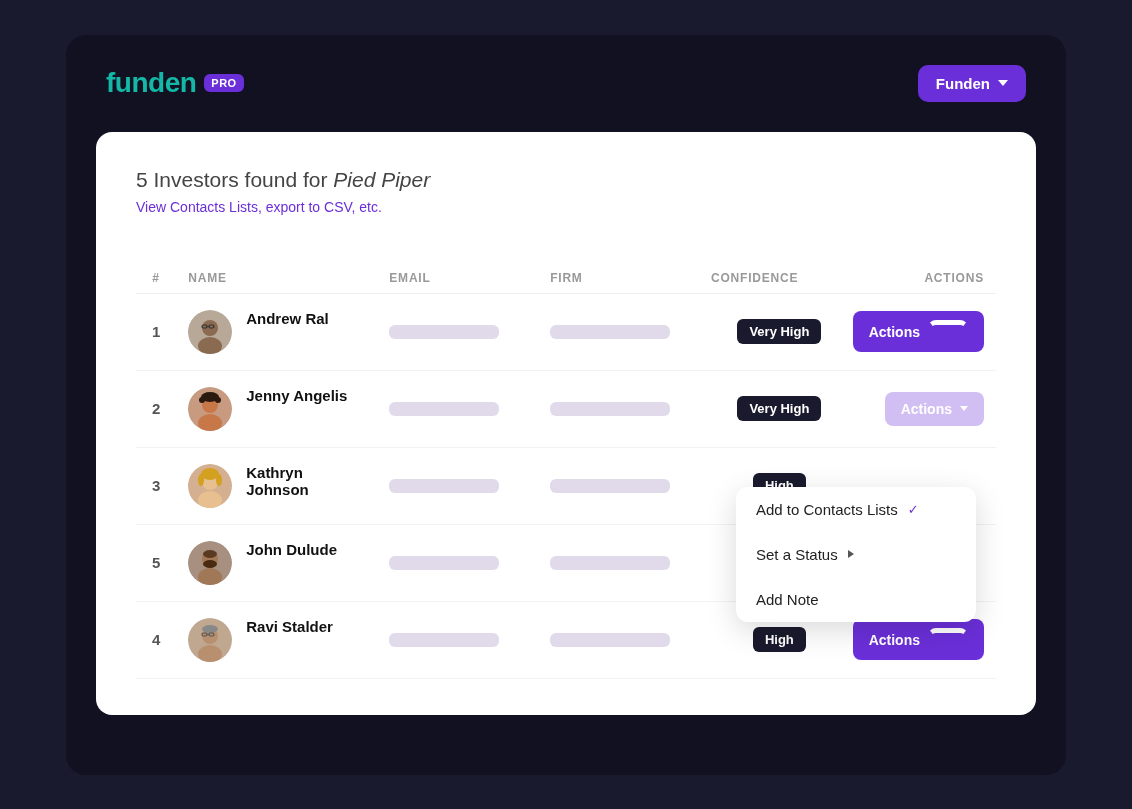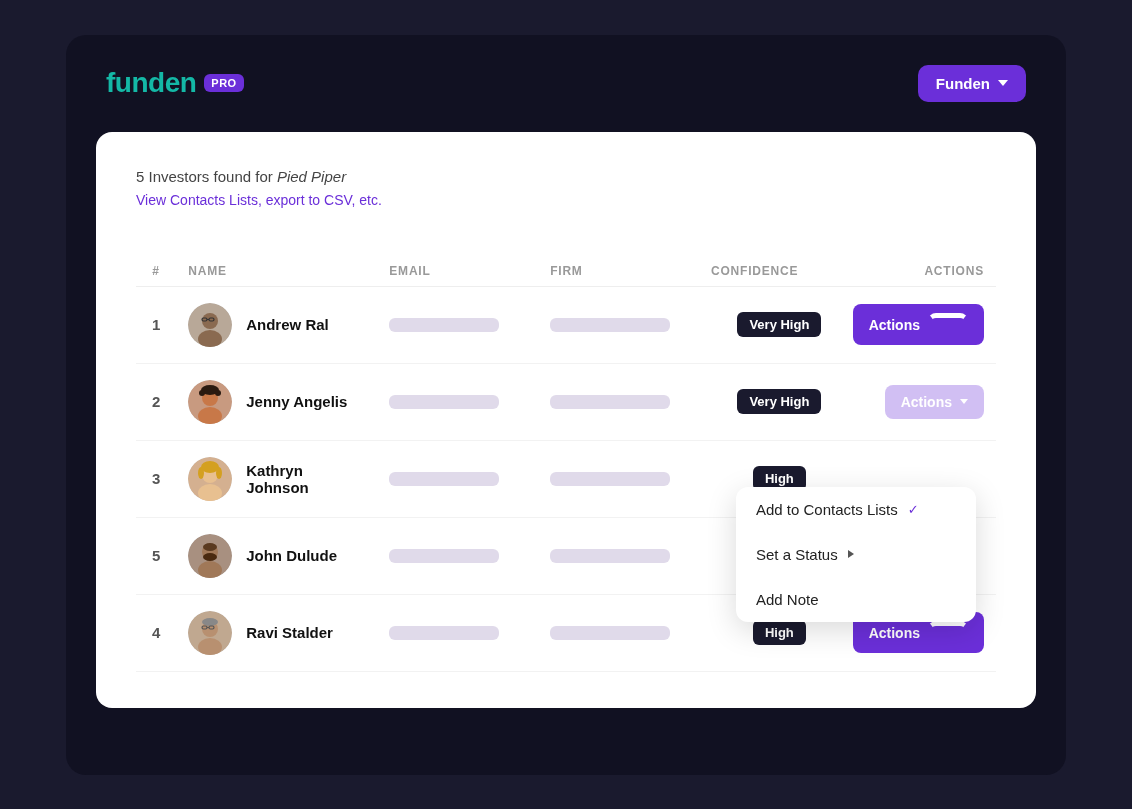--- a/index.html
+++ b/index.html
@@ -86,21 +86,21 @@
     }
 
     .page-title {
       font-size: 26px;
       font-weight: 800;
       color: #111;
       margin-bottom: 6px;
     }
 
     .subtitle {
-      font-size: 15px;
+      font-size: 21px;
       color: #444;
       margin-bottom: 6px;
     }
 
     .subtitle em {
       font-style: italic;
     }
 
     .view-link {
       color: #6b2fd9;
@@ -150,21 +150,21 @@
 
     .row-num {
       text-align: center;
       font-size: 15px;
       color: #555;
       font-weight: 600;
     }
 
     .name-cell {
       display: flex;
-      align-items: center;
+      align-items: flex-start;
       gap: 14px;
     }
 
     .avatar {
       width: 44px;
       height: 44px;
       border-radius: 50%;
       overflow: hidden;
       flex-shrink: 0;
       background: #ddd;

